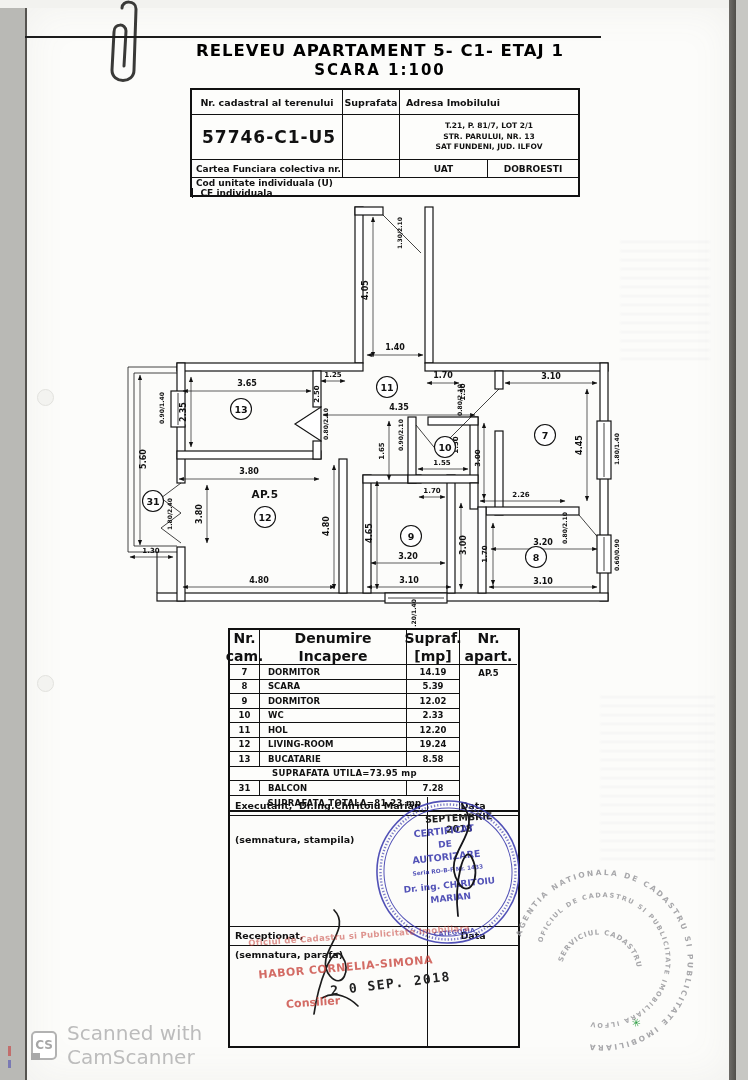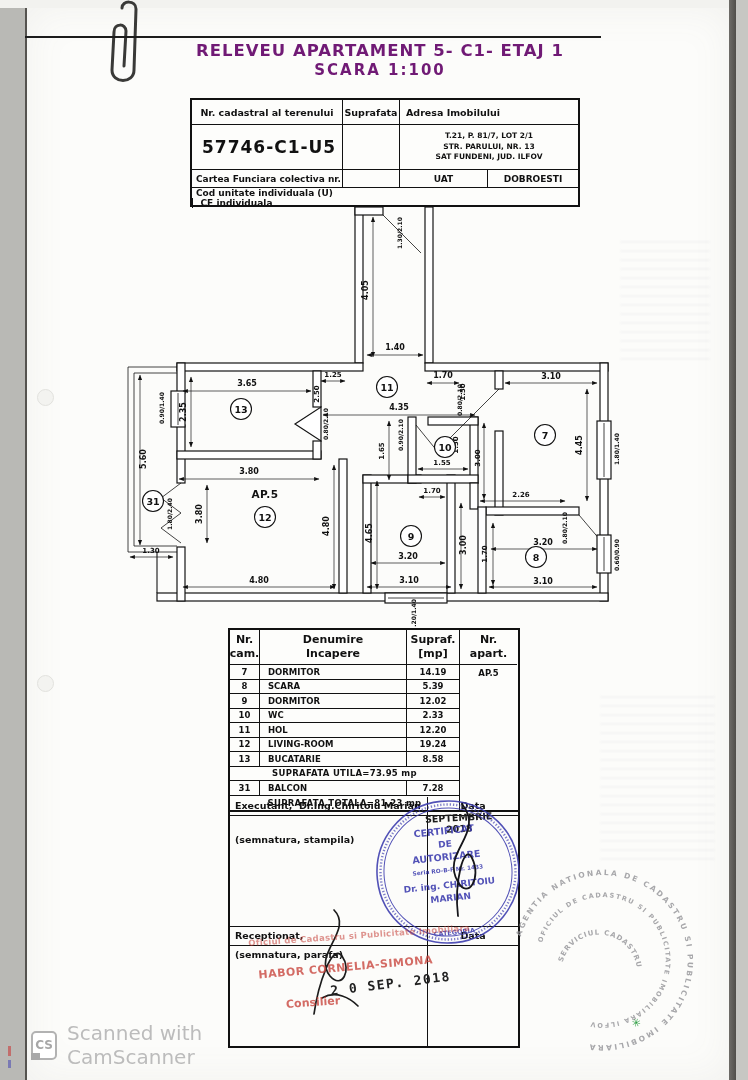--- a/index.html
+++ b/index.html
@@ -8,25 +8,25 @@
   .abs{position:absolute;}
   
   #paper{left:25px;top:8px;width:704px;height:1072px;background:#fcfcfa;
     border-left:2px solid #55534f;box-shadow:inset 0 0 40px rgba(120,115,100,.08);}
   #top-strip{left:0;top:0;width:748px;height:8px;background:#f2f2ef;}
   #right-band{left:729px;top:0;width:7px;height:1080px;background:linear-gradient(90deg,#6e6c68,#504e4a);}
   #right-edge{left:736px;top:0;width:12px;height:1080px;background:#c7c7c3;}
   .hole{width:15px;height:15px;border-radius:50%;background:#f3f3f0;border:1px solid #e2e2de;}
   
   #top-line{left:25px;top:36px;width:576px;height:2px;background:#1c1c1c;}
-  #title-block{left:165px;top:41px;width:430px;text-align:center;color:#701a75;}
+  #title-block{left:165px;top:41px;width:430px;text-align:center;color:#000000;}
   #title-block .t1{font-size:16.5px;font-weight:bold;letter-spacing:1px;}
   #title-block .t2{font-size:15px;font-weight:bold;letter-spacing:2px;margin-top:1px;}
   
-  #htable{left:190px;top:98px;width:386px;border:2px solid #111;color:#111;font-weight:bold;background:#fdfdfb;}
+  #htable{left:190px;top:88px;width:386px;border:2px solid #111;color:#111;font-weight:bold;background:#fdfdfb;}
   #htable .row{display:flex;border-top:1.4px solid #111;}
   #htable .row:first-child{border-top:none;}
   .hc{border-left:1.4px solid #111;box-sizing:border-box;display:flex;align-items:center;justify-content:center;text-align:center;}
   .hc:first-child{border-left:none;}
   .h-lbl{font-size:9.5px;}
   #cad-num{font-size:17px;letter-spacing:1px;justify-content:flex-start;padding-left:10px;}
   .addr{flex-direction:column;font-size:7.5px;line-height:1.45;}
   .small-cell{font-size:9px;height:17px;}
   
   #plan{left:115px;top:195px;}
@@ -44,21 +44,21 @@
   
   #rtable{left:228px;top:628px;width:288px;border:2px solid #111;display:flex;color:#111;font-weight:bold;background:rgba(253,253,251,.6);}
   #rt-left{width:229px;}
   #rt-right{width:57px;border-left:1.6px solid #111;display:flex;flex-direction:column;}
   .rt-hdr{display:flex;height:34px;border-bottom:1.8px solid #111;}
   .rt-row{display:flex;height:13.5px;border-bottom:1.2px solid #111;}
   .rt-row:last-child{border-bottom:none;}
   .c-nr{width:30px;border-right:1.2px solid #111;display:flex;align-items:center;justify-content:center;font-size:8.5px;box-sizing:border-box;}
   .c-name{flex:1;border-right:1.2px solid #111;display:flex;align-items:center;padding-left:8px;font-size:8.5px;box-sizing:border-box;}
   .c-area{width:52px;display:flex;align-items:center;justify-content:center;font-size:8.5px;box-sizing:border-box;}
-  .hdr2{flex-direction:column;justify-content:center;line-height:1.3;font-size:11px;text-align:center;align-items:center;padding-left:0;}
+  .hdr2{flex-direction:column;justify-content:center;line-height:1.3;font-size:14px;text-align:center;align-items:center;padding-left:0;}
   .span-row{display:flex;align-items:center;justify-content:center;height:13.5px;border-bottom:1.2px solid #111;font-size:8.5px;letter-spacing:.3px;}
   #ap-cell{flex:1;font-size:8.5px;text-align:center;padding-top:3px;}
   
   #sblock{left:228px;top:797px;width:288px;border:2px solid #111;border-top:none;color:#111;font-weight:bold;background:transparent;}
   .s-row{display:flex;border-bottom:1.4px solid #111;}
   .s-left{width:197px;box-sizing:border-box;padding:3px 0 0 5px;font-size:9.5px;}
   .s-right{flex:1;border-left:1.4px solid #111;box-sizing:border-box;text-align:center;font-size:9.5px;padding-top:3px;}
   #sept{left:424px;top:812px;color:#1a1a1a;font-size:9.5px;font-weight:bold;text-align:center;width:70px;transform:rotate(-3deg);}
   #red-arc{left:248px;top:929px;width:260px;color:rgba(196,62,54,.55);font-size:8.5px;font-weight:bold;transform:rotate(-4deg);letter-spacing:.3px;}
   #red-name{left:258px;top:958px;width:240px;color:rgba(200,70,62,.8);font-size:11px;font-weight:bold;transform:rotate(-5deg);letter-spacing:.5px;}

